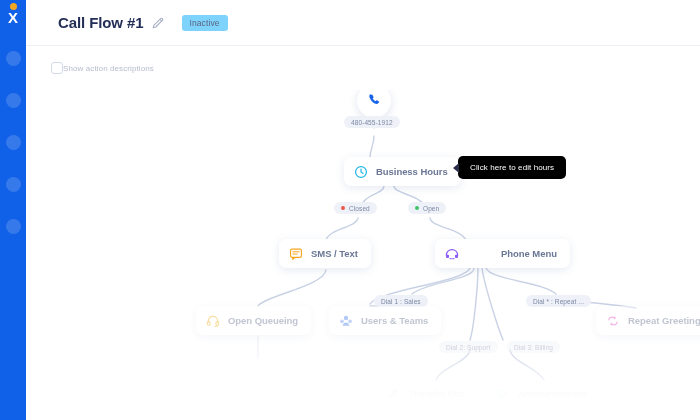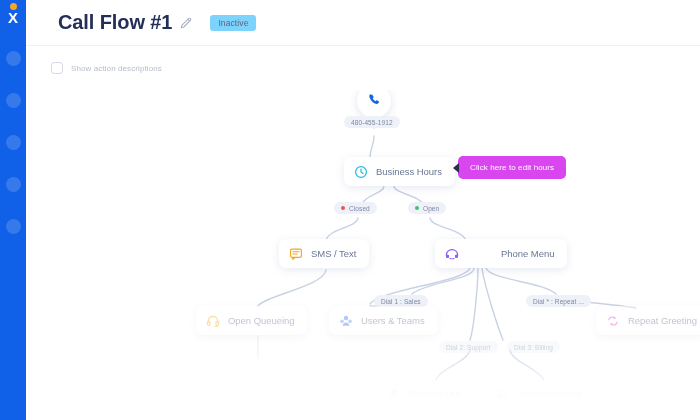--- a/index.html
+++ b/index.html
@@ -66,21 +66,21 @@
     left: 26px; top: 0;
     width: 674px; height: 46px;
     background: #ffffff;
     border-bottom: 1px solid #eef0f5;
     display: flex;
     align-items: center;
     padding-left: 32px;
     z-index: 30;
   }
   .flow-title {
-    font-size: 20px;
+    font-size: 15px;
     font-weight: bold;
     color: #242f57;
     letter-spacing: -0.1px;
   }
   .edit-pencil {
     margin-left: 7px;
     width: 14px; height: 14px;
     display: inline-flex;
     align-items: center;
     justify-content: center;
@@ -109,21 +109,21 @@
   }
   .chk {
     width: 12px; height: 12px;
     border: 1.4px solid #d4dae8;
     border-radius: 3px;
     background: #fff;
     cursor: pointer;
     flex: 0 0 auto;
   }
   .chk-label {
-    margin-left: 8px;
+    margin-left: 0;
     font-size: 8px;
     color: #b5bccd;
     letter-spacing: 0.1px;
   }
 
   
   .canvas {
     position: absolute;
     left: 26px; top: 90px;
     width: 674px; height: 330px;
@@ -166,21 +166,21 @@
   .node .n-ico {
     width: 14px; height: 14px;
     display: inline-flex;
     align-items: center;
     justify-content: center;
     flex: 0 0 auto;
   }
   .node .n-label {
     margin-left: 8px;
     font-size: 9.5px;
-    font-weight: normal;
+    font-weight: bold;
     color: #6a7694;
     letter-spacing: -0.05px;
   }
 
   
   .pill {
     position: absolute;
     display: flex;
     align-items: center;
     background: #eef1f7;
@@ -195,21 +195,21 @@
   .pill .sdot {
     width: 4px; height: 4px;
     border-radius: 50%;
     margin-right: 4px;
     flex: 0 0 auto;
   }
 
   
   .tooltip {
     position: absolute;
-    background: #d946ef;
+    background: #000000;
     color: #ffffff;
     font-size: 8px;
     border-radius: 5px;
     padding: 7px 12px;
     white-space: nowrap;
     letter-spacing: 0.1px;
     cursor: pointer;
   }
   .tooltip::before {
     content: "";

